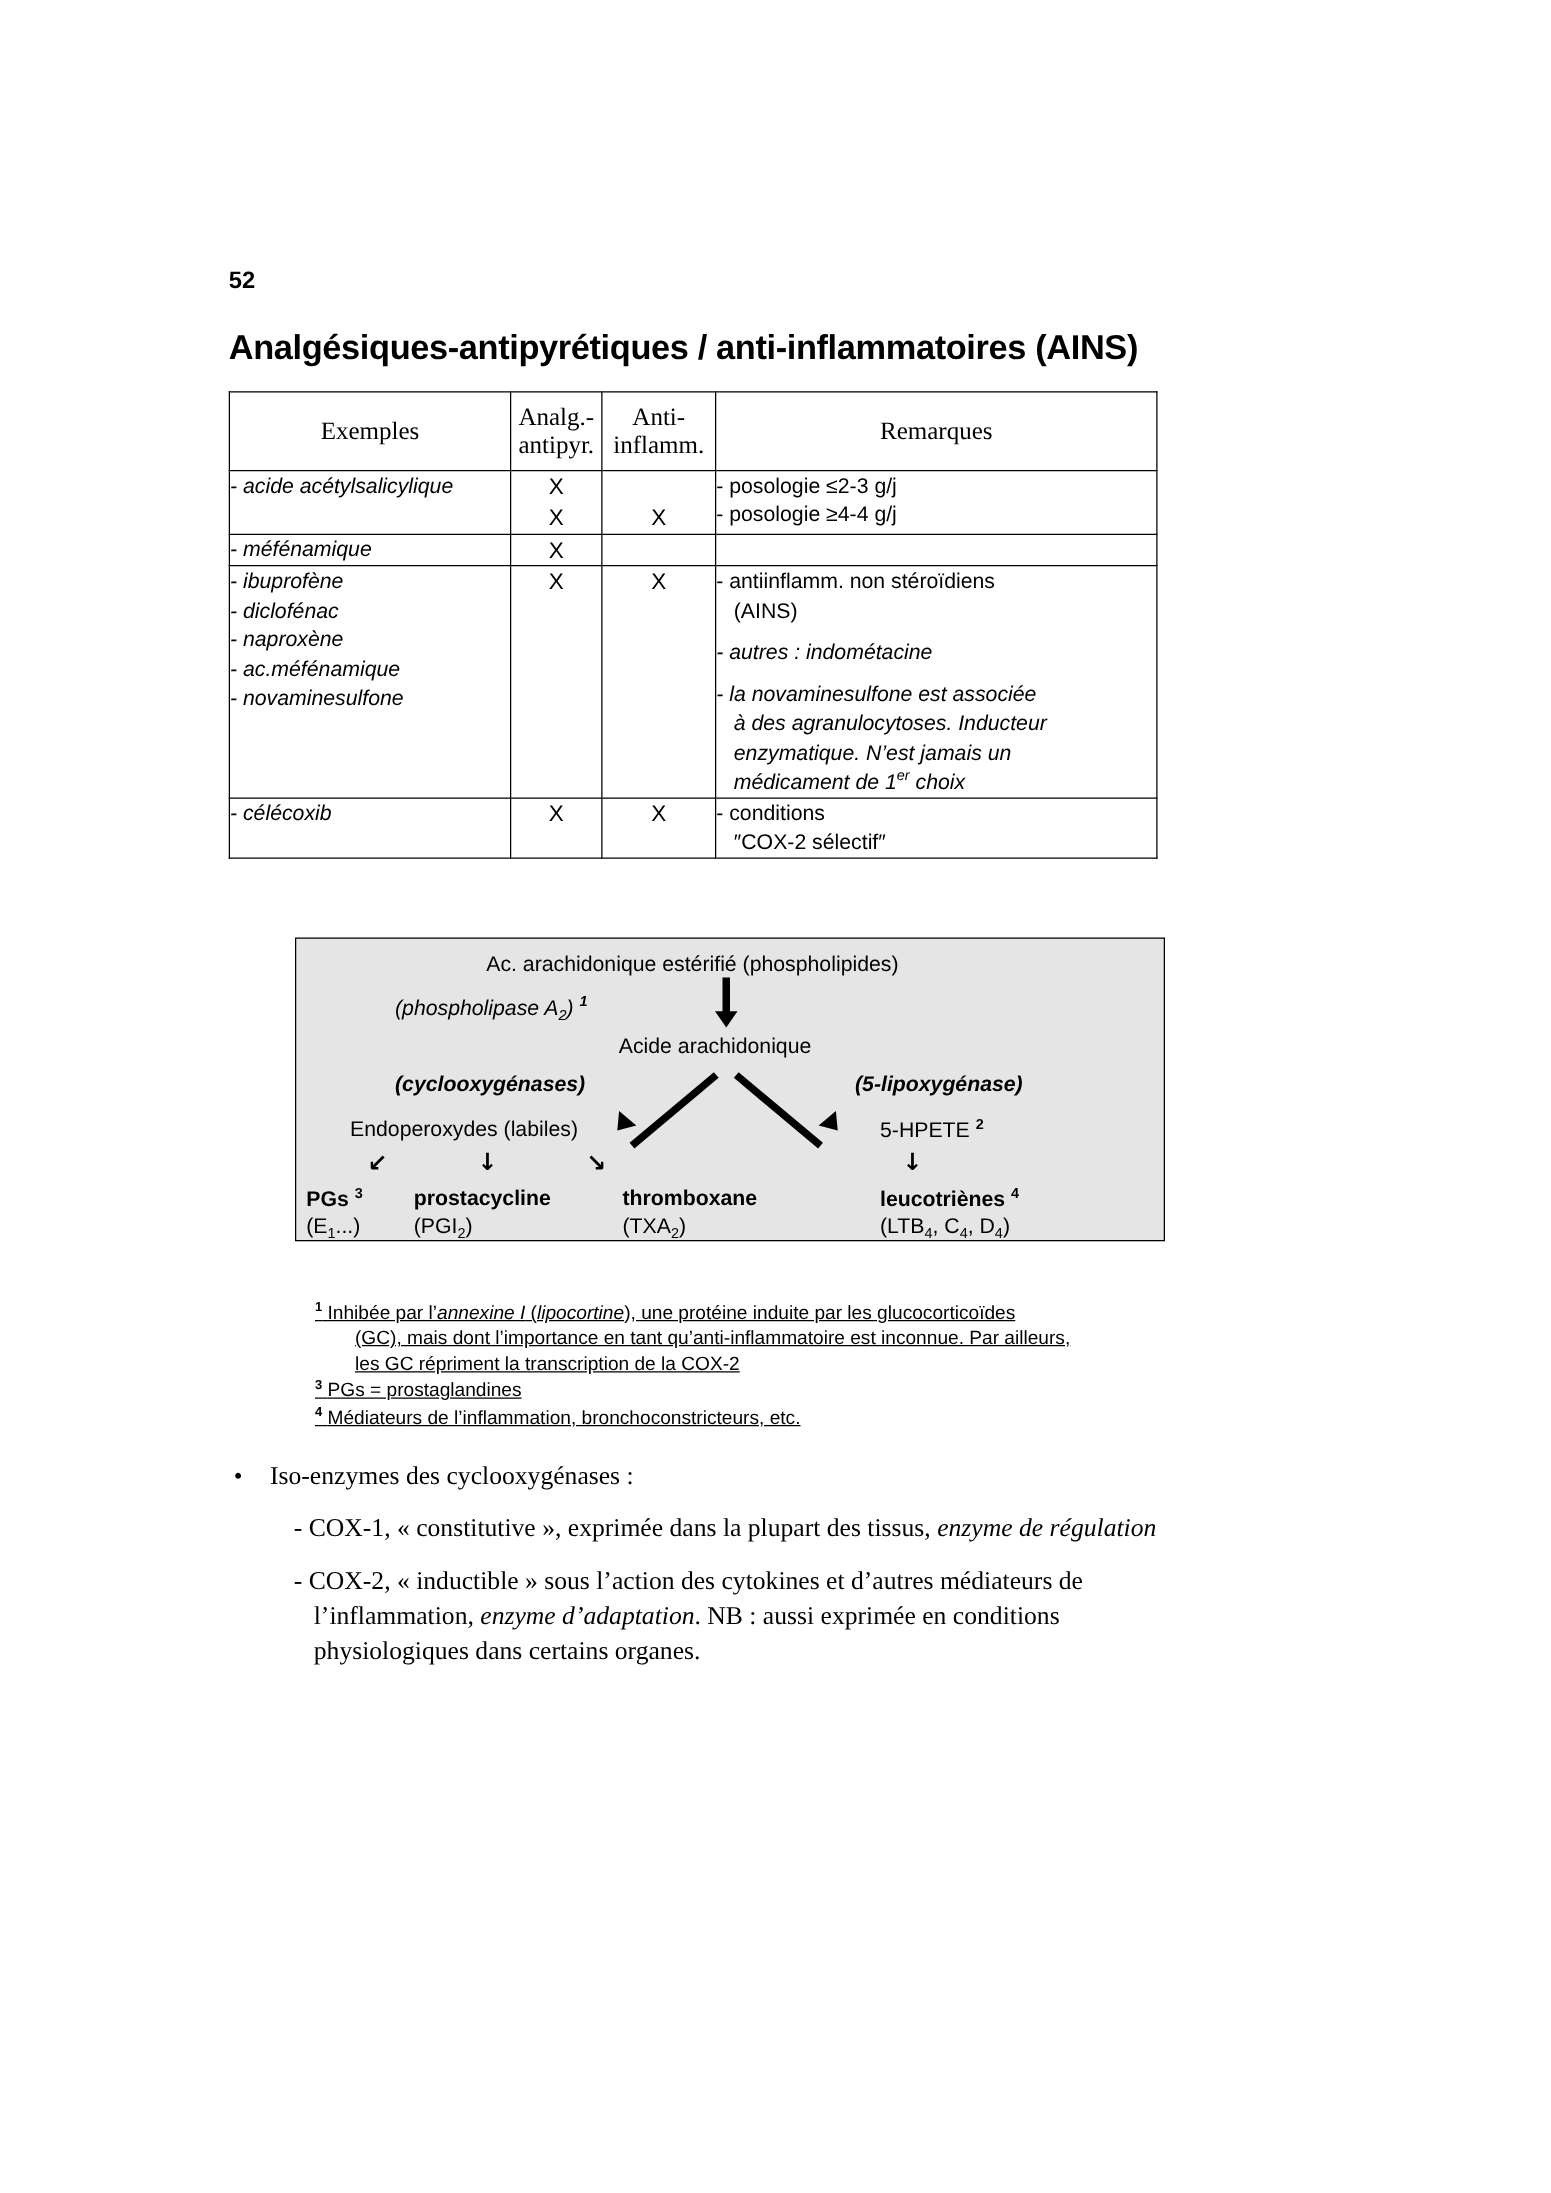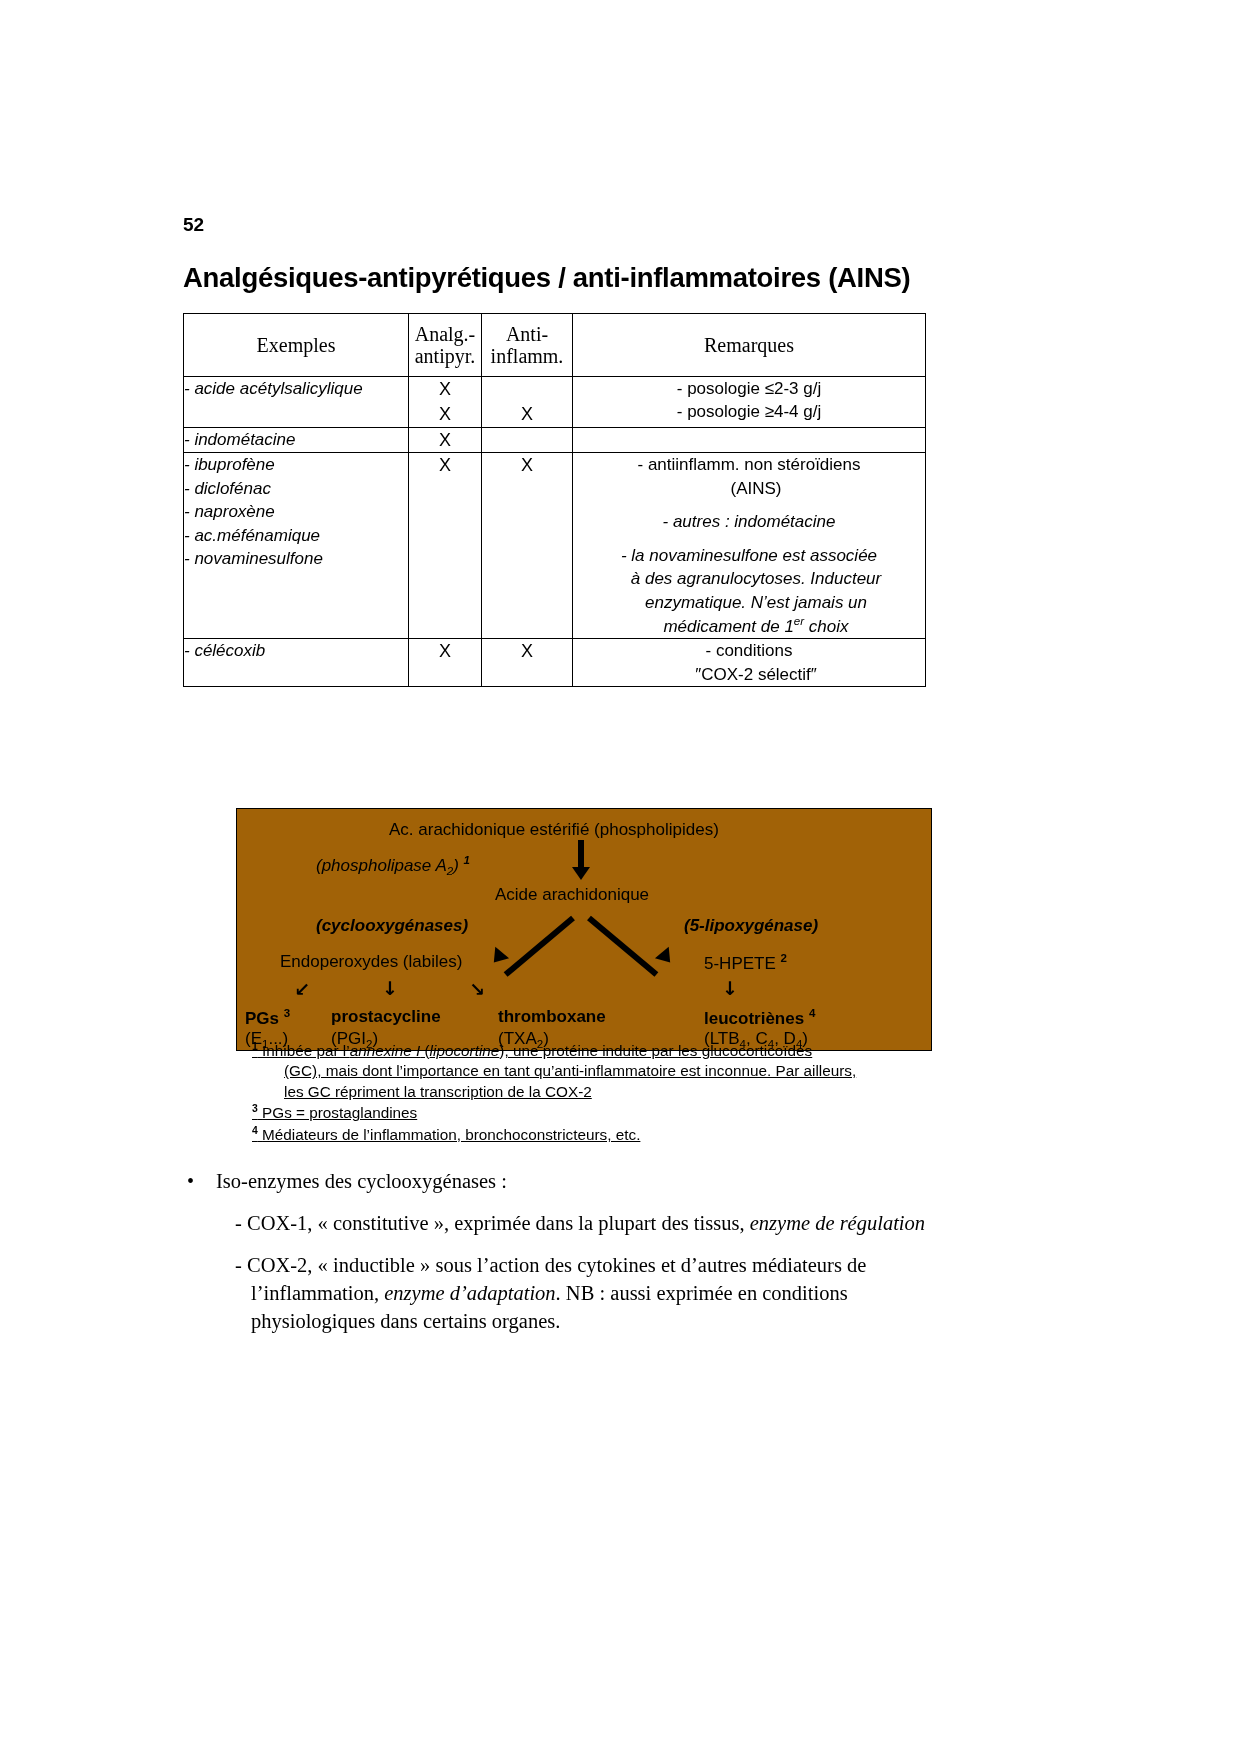--- a/index.html
+++ b/index.html
@@ -89,21 +89,20 @@
     font-family: "Liberation Sans", sans-serif;
     font-size: 18px;
     line-height: 1.38;
     padding-top: 9px;
   }
   .mark-cell span { display: block; }
   .rem {
     font-family: "Liberation Sans", sans-serif;
     font-size: 17px;
     line-height: 1.38;
-    text-align: center;
   }
   .rem-line { white-space: nowrap; }
   .rem-block { margin-bottom: 10px; }
   .rem-block:last-child { margin-bottom: 0; }
   .rem-ital { font-style: italic; }
   .hang {
     padding-left: 14px;
     text-indent: -14px;
   }
   .hang2 {
@@ -121,25 +120,25 @@
     font-weight: bold;
     font-style: italic;
     font-size: 20.5px;
     white-space: nowrap;
   }
 
   
   .diagram {
     position: absolute;
     left: 236px;
-    top: 808px;
+    top: 750px;
     width: 694px;
     height: 241px;
     border: 1.4px solid #000;
-    background: #a16207;
+    background: #e5e5e5;
   }
   .diagram .t {
     position: absolute;
     font-family: "Liberation Sans", sans-serif;
     font-size: 17px;
     white-space: nowrap;
     line-height: 1.15;
   }
   .d-bolditalic { font-weight: bold; font-style: italic; }
   .d-italic { font-style: italic; }
@@ -261,21 +260,21 @@
         <td class="cell-pad">
           <div class="rem">
             <div class="rem-line">- posologie ≤2-3 g/j</div>
             <div class="rem-line">- posologie ≥4-4 g/j</div>
           </div>
         </td>
       </tr>
 
       <tr>
         <td class="cell-pad">
-          <div class="ex-item">- indométacine</div>
+          <div class="ex-item">- méfénamique</div>
         </td>
         <td class="mark-cell">
           <span>X</span>
         </td>
         <td class="mark-cell">&nbsp;</td>
         <td class="cell-pad">&nbsp;</td>
       </tr>
 
       <tr>
         <td class="cell-pad">

